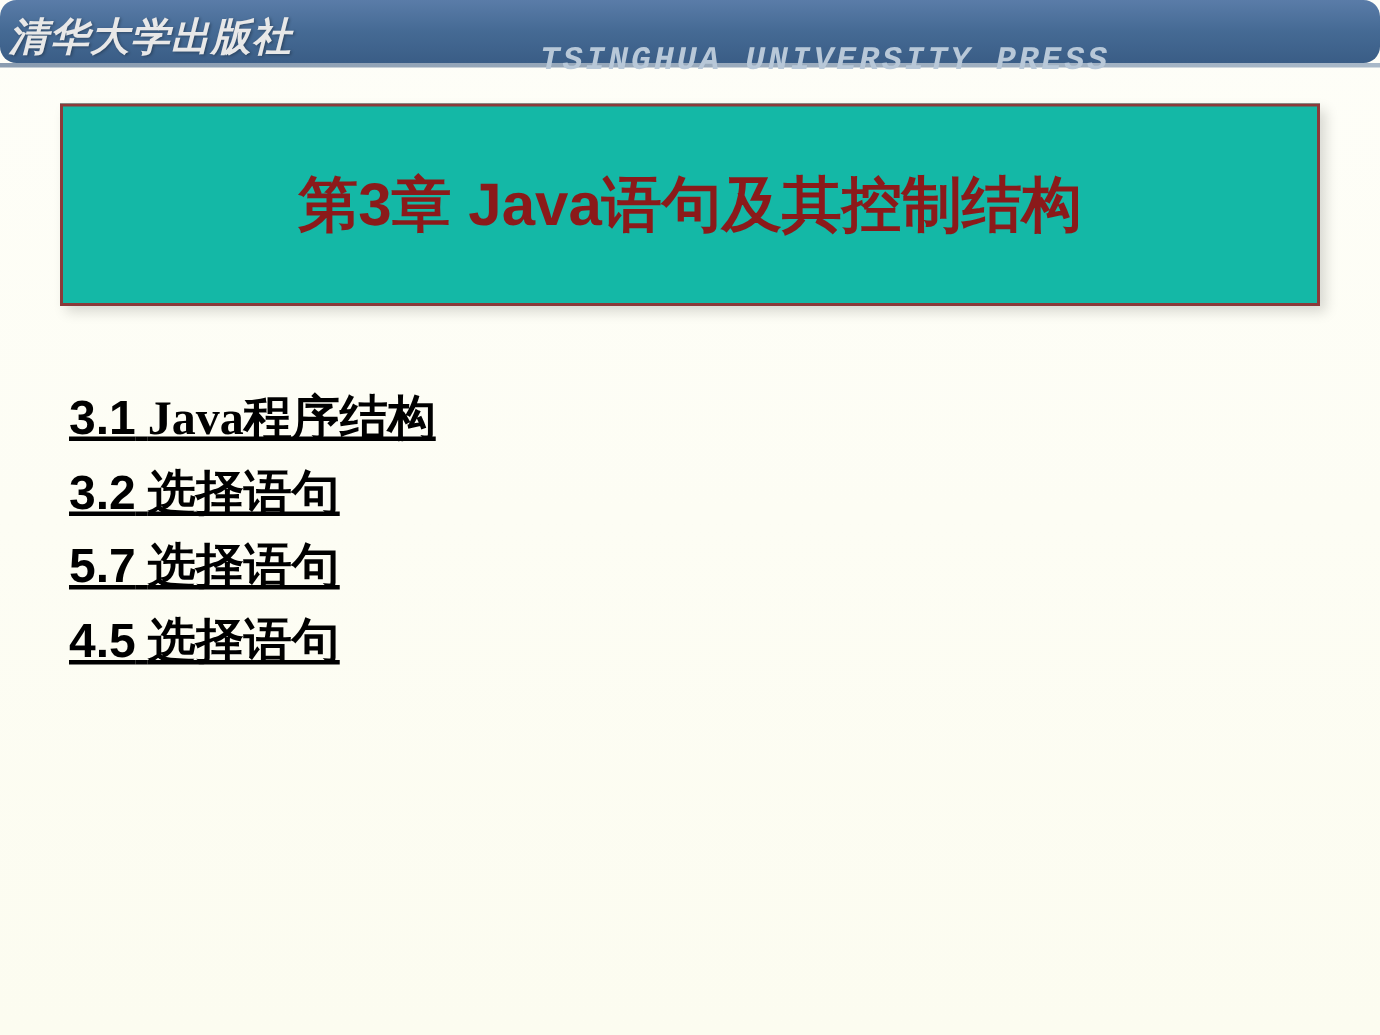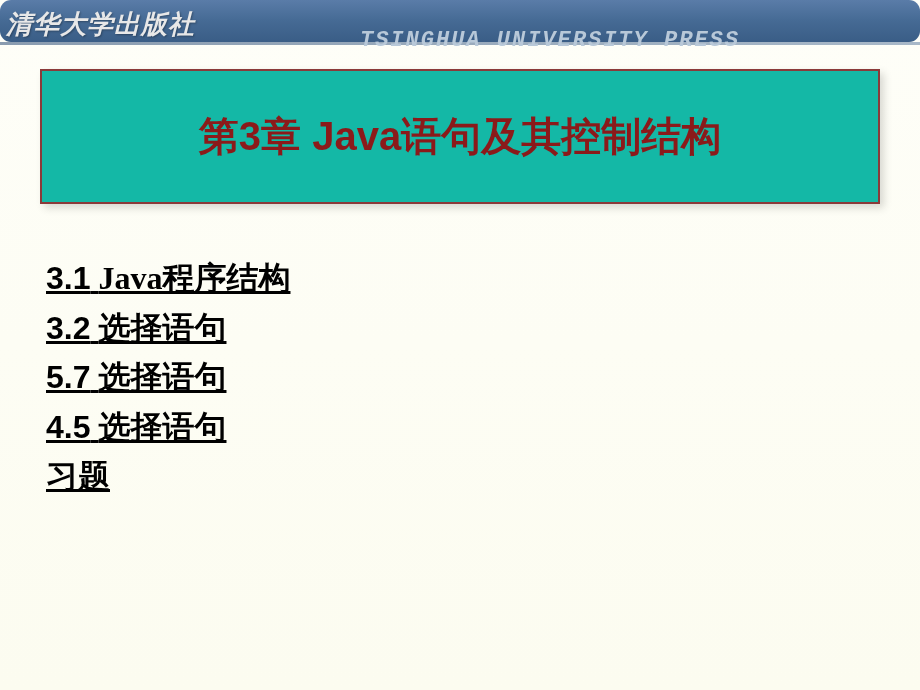--- a/index.html
+++ b/index.html
@@ -99,16 +99,13 @@
   </div>
   <div class="toc-item">
     <span class="toc-number">3.2</span>  <span>选择语句</span>
   </div>
   <div class="toc-item">
     <span class="toc-number">5.7</span>  <span>选择语句</span>
   </div>
   <div class="toc-item">
     <span class="toc-number">4.5</span>  <span>选择语句</span>
   </div>
-  <div class="toc-item">
-    <span class="toc-number"></span><span>习题</span>
-  </div>
 </div>
 
 </body></html>

